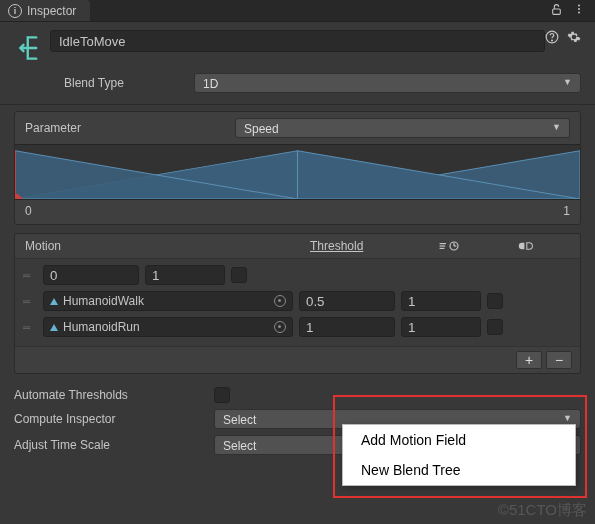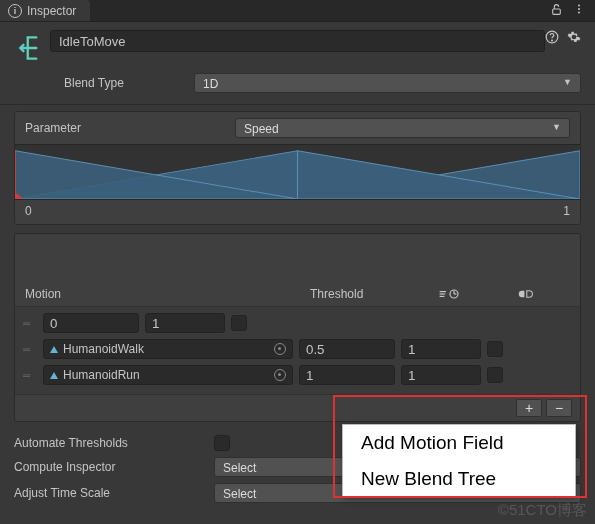--- a/index.html
+++ b/index.html
@@ -144,24 +144,23 @@
       margin: 8px 14px 0 14px;
       background: #3f3f3f;
       border: 1px solid #2a2a2a;
       border-radius: 3px;
     }
     .motion-header {
       display: flex;
       align-items: center;
       padding: 5px 10px;
       border-bottom: 1px solid #323232;
-      margin-top: 48px;
     }
     .mh-motion { width: 285px; }
-    .mh-thresh { width: 108px; }
+    .mh-thresh { width: 108px; text-decoration: underline; }
     .mh-speed { width: 64px; display:flex; justify-content:center;}
     .mh-mirror { flex:1; display:flex; justify-content:center;}
     .motion-body { padding: 3px 8px 6px 8px; background: #3a3a3a; }
     .motion-row {
       display: flex;
       align-items: center;
       gap: 6px;
       padding: 3px 0;
     }
     .drag-handle {
@@ -261,21 +260,21 @@
       top: 424px;
       width: 234px;
       background: #fff;
       border: 1px solid #bbb;
       box-shadow: 2px 2px 6px rgba(0,0,0,0.3);
       z-index: 15;
     }
     .menu-item {
       padding: 7px 18px;
       color: #000;
-      font-size: 19px;
+      font-size: 14px;
     }
     .watermark {
       position: absolute;
       right: 8px;
       bottom: 4px;
       color: #6a6a6a;
       font-size: 15px;
       opacity: 0.6;
     }
     .speed-icon { display:inline-flex; align-items:center; }

